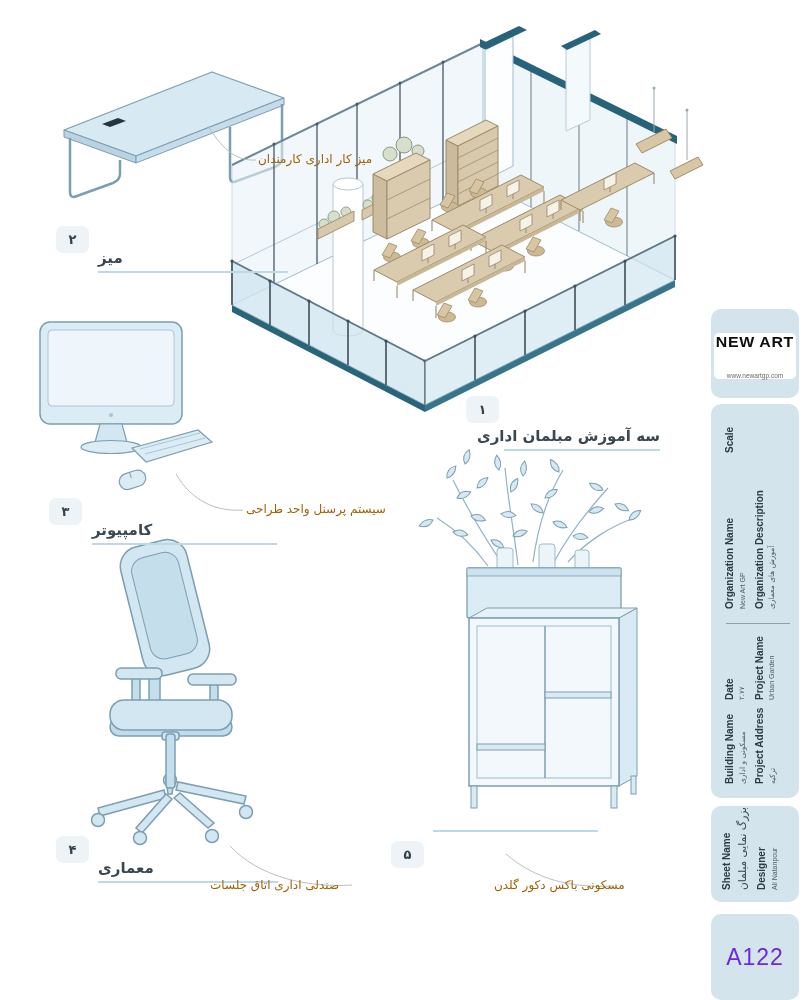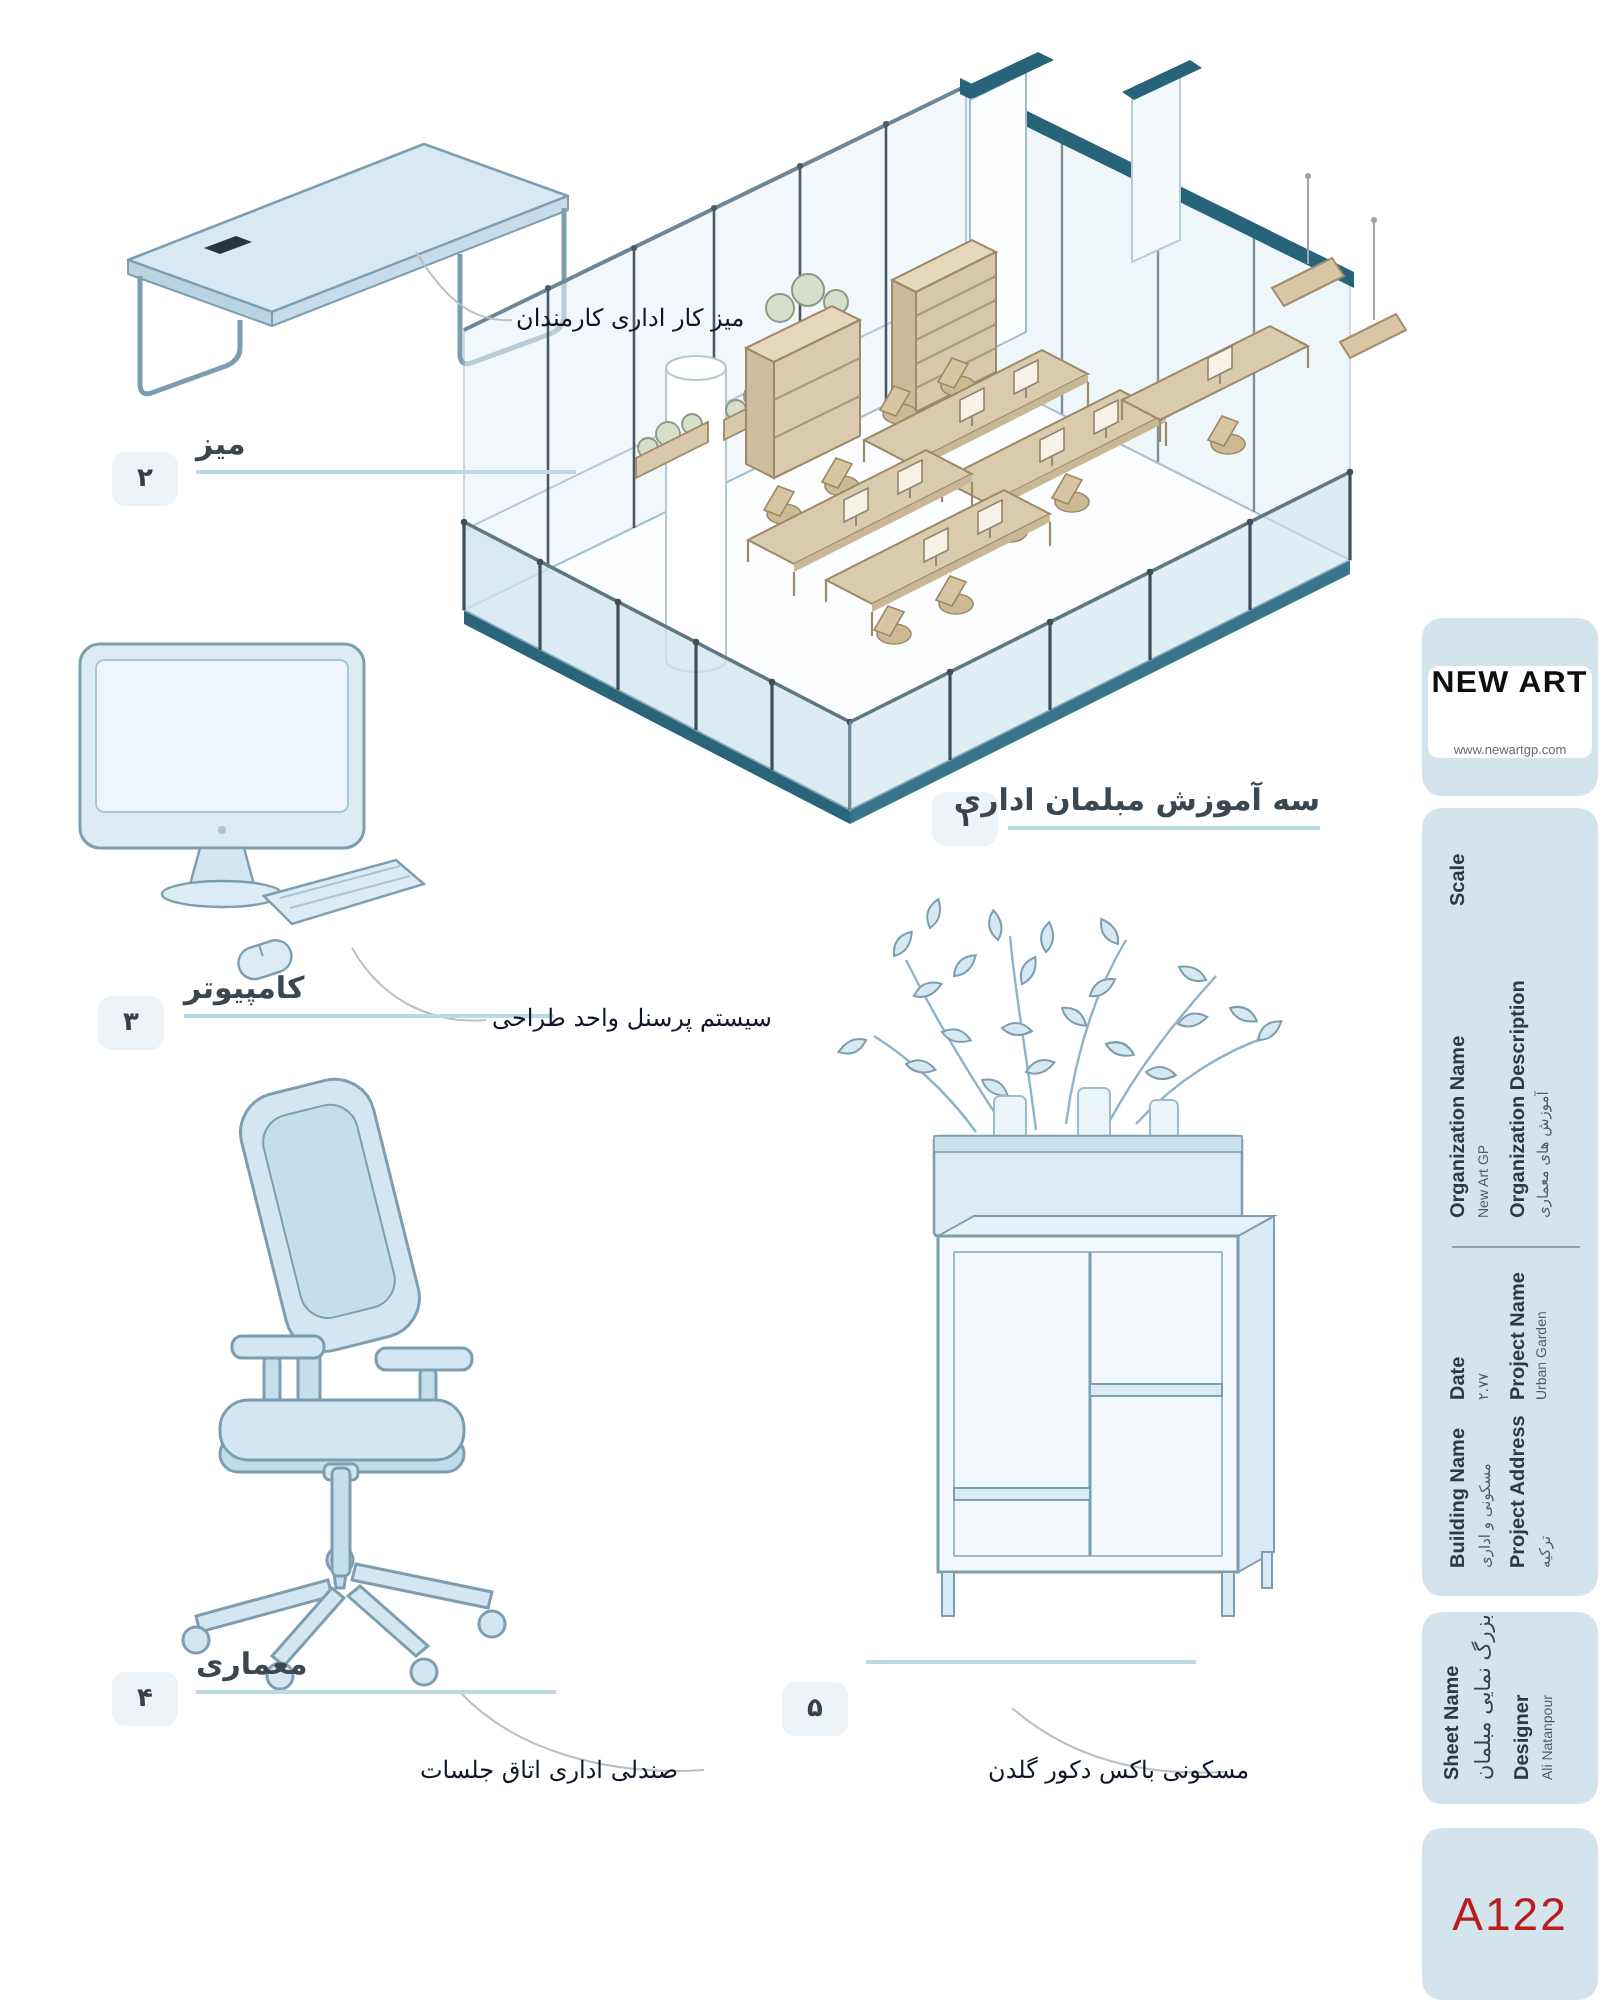--- a/index.html
+++ b/index.html
@@ -7,41 +7,41 @@
   .canvas{position:relative;width:804px;height:1000px;background:#ffffff;
           font-family:"Liberation Sans",sans-serif;}
   svg.illus{position:absolute;overflow:visible;}
   .overlay{position:absolute;left:0;top:0;pointer-events:none;}
 
   
   .chip{position:absolute;width:33px;height:27px;border-radius:7px;background:#edf3f7;
         color:#33424b;font:700 13px/27px "DejaVu Sans",sans-serif;text-align:center;}
   .tagwrap{position:absolute;}
   .taglabel{font:700 15px/20px "DejaVu Sans",sans-serif;color:#3a4750;direction:rtl;
-            text-align:left;white-space:nowrap;}
+            text-align:left;white-space:nowrap;margin-top:36px;}
   .tagline{height:0;border-bottom:2px solid #bdd9e6;margin-top:3px;}
-  .callout-text{position:absolute;font:12px/14px "DejaVu Sans",sans-serif;color:#0f172a;
+  .callout-text{position:absolute;font:12px/14px "DejaVu Sans",sans-serif;color:#a16207;
                 direction:rtl;white-space:nowrap;}
 
   
   .box{position:absolute;left:711px;width:88px;background:#d3e4ec;border-radius:10px;}
   .rot{position:absolute;top:0;left:0;transform-origin:top left;
        transform:rotate(-90deg) translateX(-100%);box-sizing:border-box;}
   .tb-label{font-weight:700;font-size:10px;line-height:1.25;color:#2e3a41;white-space:nowrap;}
   .tb-value{font-size:7px;line-height:1.3;color:#4f5e66;margin:1px 0 7px;white-space:nowrap;}
   .tb-value-fa{font-size:7.5px;}
   .fa{font-family:"DejaVu Sans",sans-serif;}
   .tb-divider{border-left:1px solid #8ba2ae;height:64px;margin:2px 14px 0 0;}
   .logo-band{position:absolute;left:3px;right:3px;top:24px;height:46px;background:#ffffff;
              border-radius:5px;display:flex;flex-direction:column;align-items:center;justify-content:center;gap:20px;}
   .logo-text{font-weight:700;font-size:15px;letter-spacing:.6px;color:#0e0e0e;white-space:nowrap;
              transform:scaleX(1.06);}
   .logo-web{font-size:6.5px;color:#6a6a6a;margin-top:2px;}
   .sheetnum{display:flex;align-items:center;justify-content:center;width:100%;height:100%;
-            font-size:23px;letter-spacing:1px;color:#b91c1c;}
+            font-size:23px;letter-spacing:1px;color:#6d28d9;}
   .sheet-fa-value{font:400 10.5px/1.3 "DejaVu Sans",sans-serif;color:#33424b;margin:2px 0 7px;white-space:nowrap;}
 </style>
 </head>
 <body>
 
 <div class="canvas">
 
   <svg class="illus" style="left:50px;top:36px" width="255" height="190" viewBox="0 0 255 190">
     <g stroke-linejoin="round">
       <polygon points="14,94 162,36 234,62 86,120" fill="#d7e9f3" stroke="#7d9eb0" stroke-width="1.3"></polygon>

